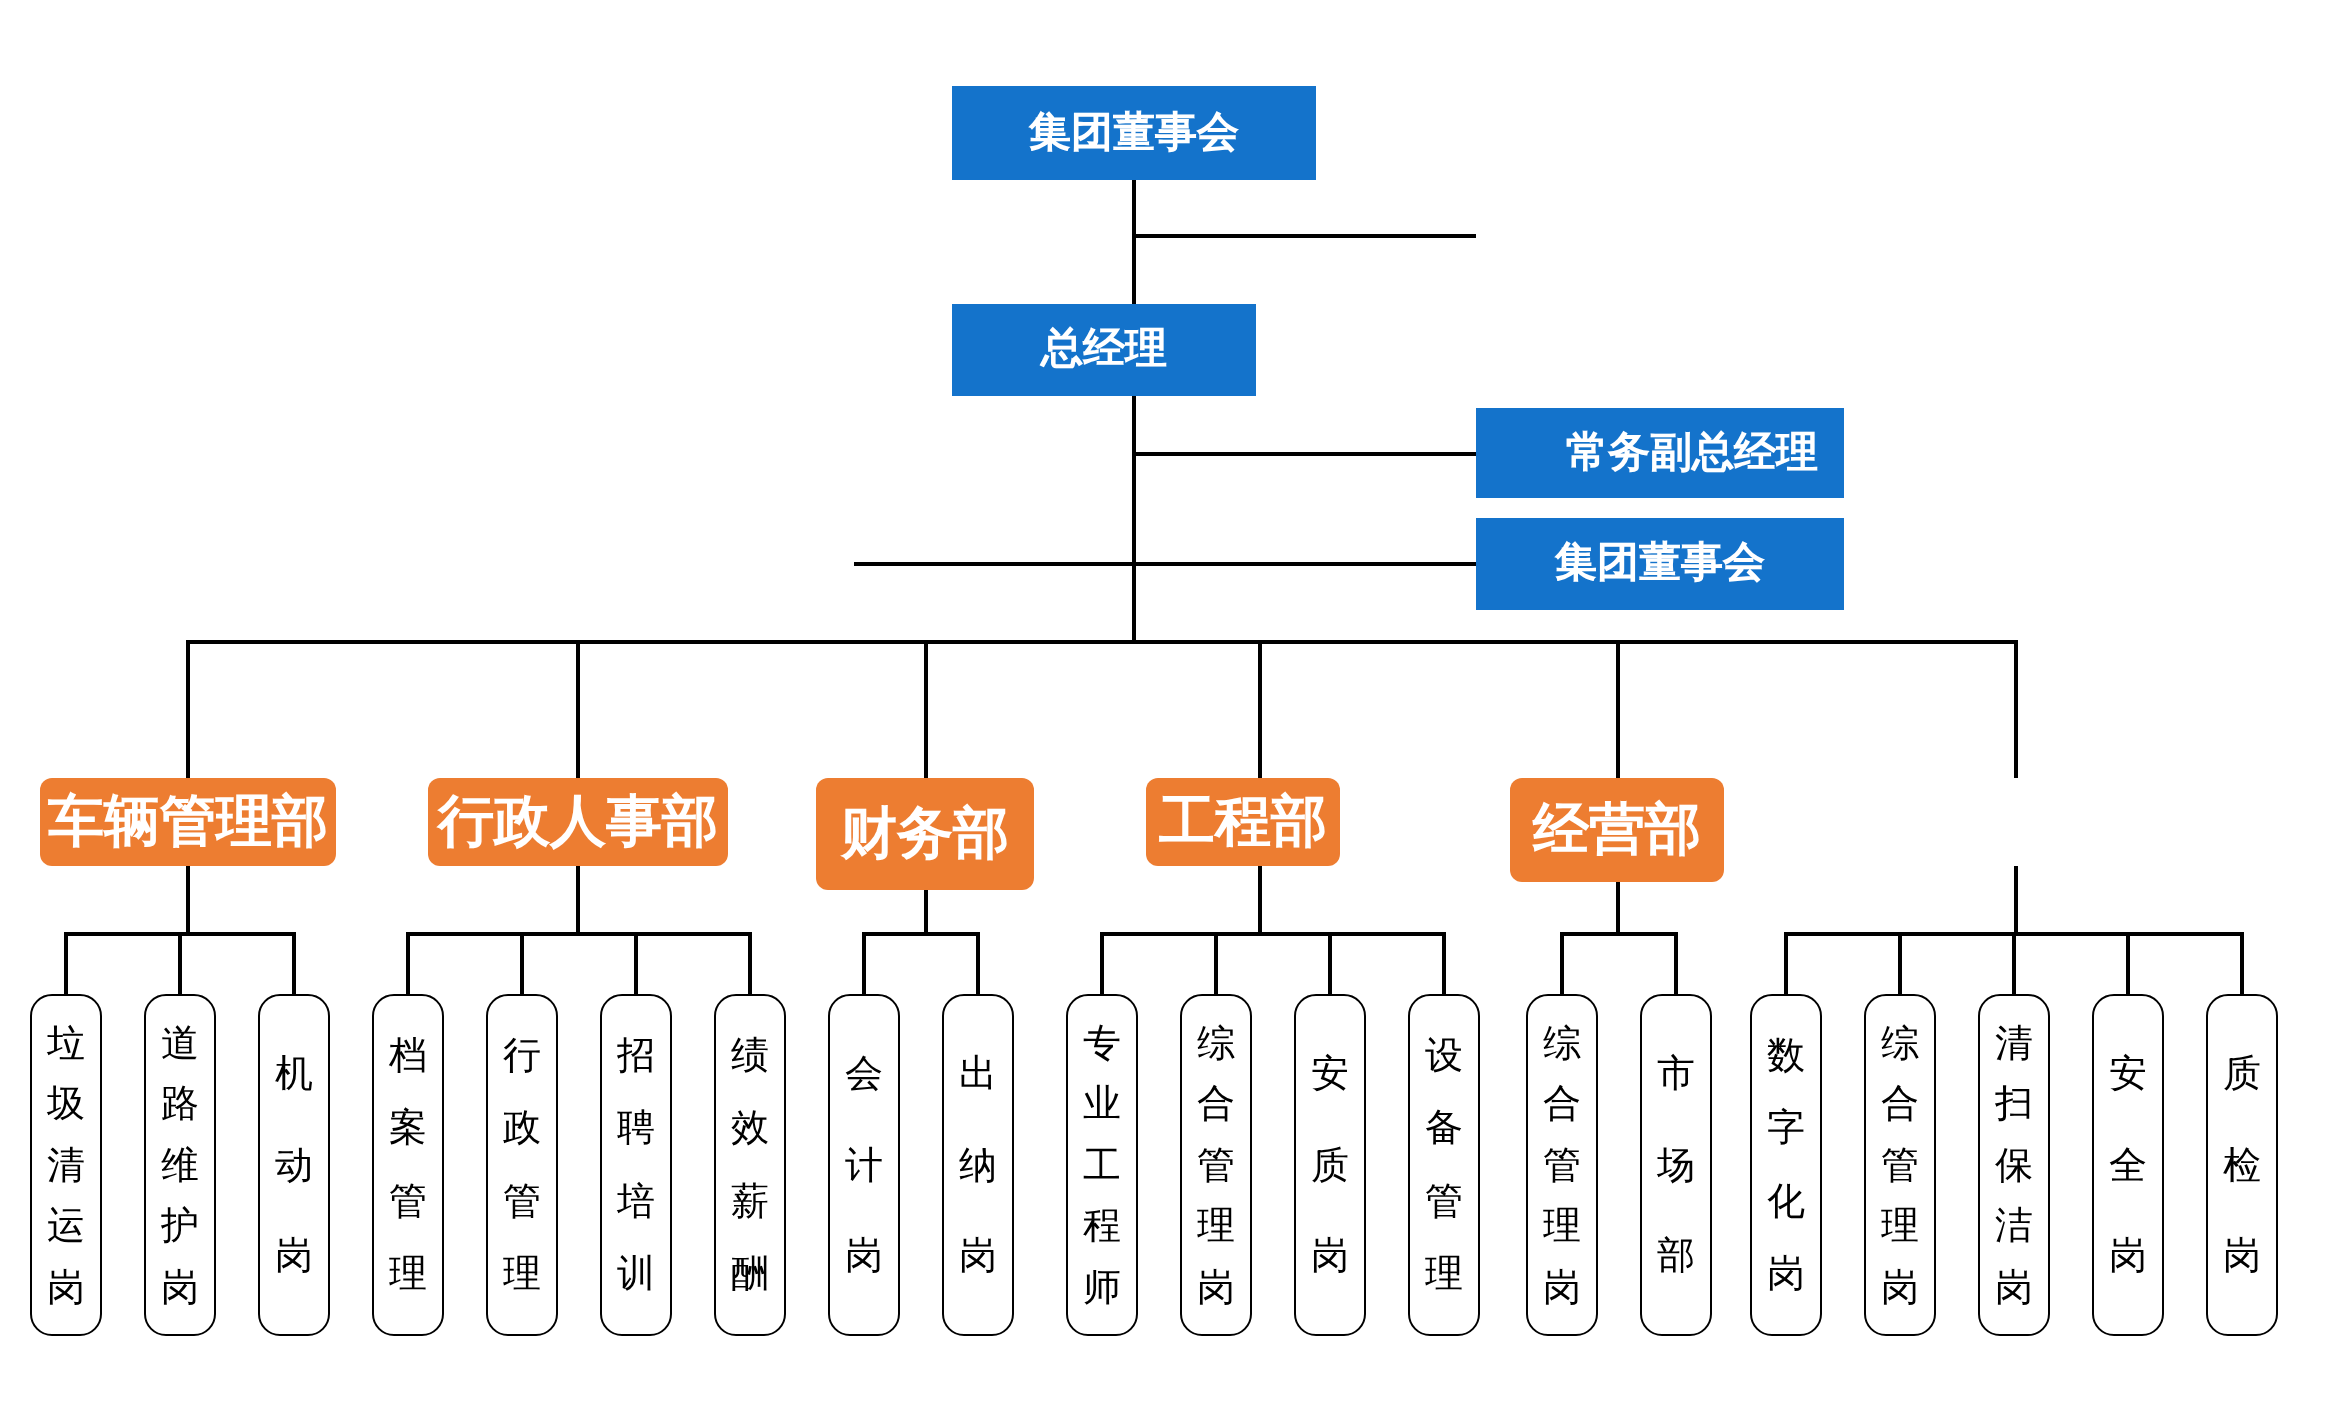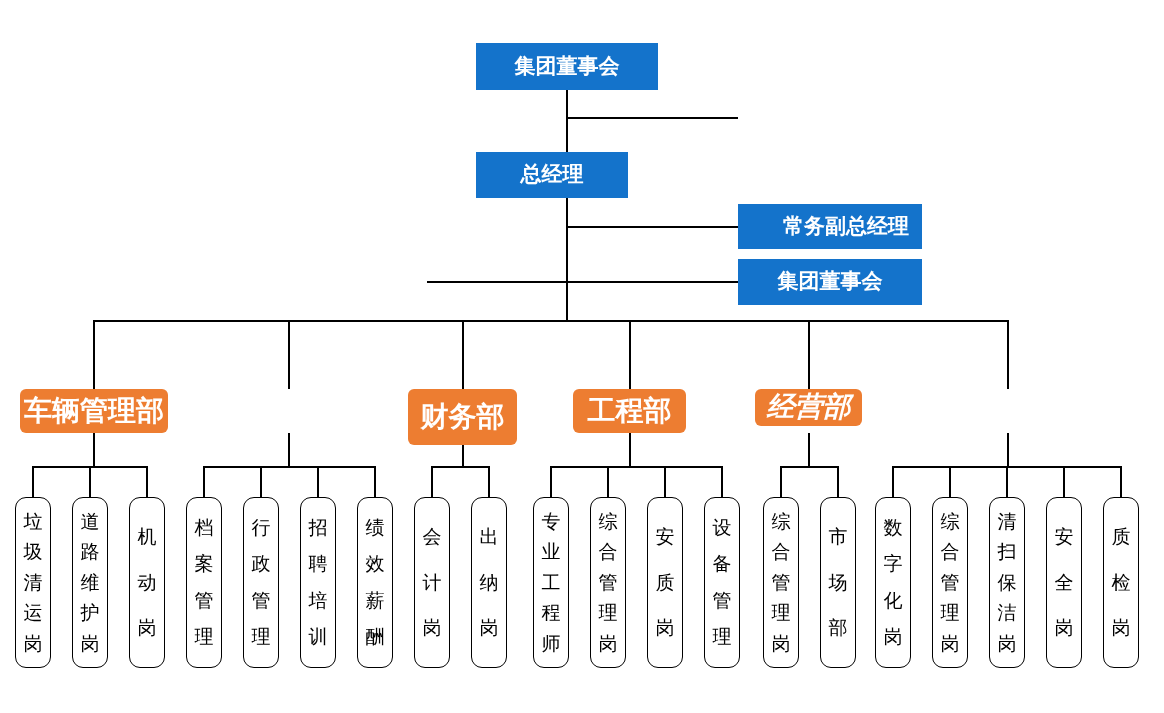--- a/index.html
+++ b/index.html
@@ -77,23 +77,24 @@
   <div class="vline" style="left:1006px;top:466px;height:31px;"></div>
   <div class="vline" style="left:1063px;top:466px;height:31px;"></div>
   <div class="vline" style="left:1120px;top:466px;height:31px;"></div>
 
   <div class="node blue" style="left:476px;top:43px;width:182px;height:47px;">集团董事会</div>
   <div class="node blue" style="left:476px;top:152px;width:152px;height:46px;">总经理</div>
   <div class="node blue" style="left:738px;top:204px;width:184px;height:45px;padding-left:32px;">常务副总经理</div>
   <div class="node blue" style="left:738px;top:259px;width:184px;height:46px;">集团董事会</div>
 
   <div class="node orange" style="left:20px;top:389px;width:148px;height:44px;">车辆管理部</div>
+  <div class="node orange" style="left:214px;top:389px;width:150px;height:44px;">行政人事部</div>
   <div class="node orange" style="left:408px;top:389px;width:109px;height:56px;">财务部</div>
-  <div class="node orange" style="left:573px;top:389px;width:113px;height:44px;">工程部</div>
-  <div class="node orange" style="left:755px;top:389px;width:107px;height:37px;font-style:italic;">经营部</div>
+  <div class="node orange" style="left:573px;top:389px;width:97px;height:44px;">工程部</div>
+  <div class="node orange" style="left:755px;top:389px;width:107px;height:52px;">经营部</div>
 
   <div class="pos" style="left:15px;">
       <div class="vtext">
         <span>垃</span>
         <span>圾</span>
         <span>清</span>
         <span>运</span>
         <span>岗</span>
       </div>
     </div>

